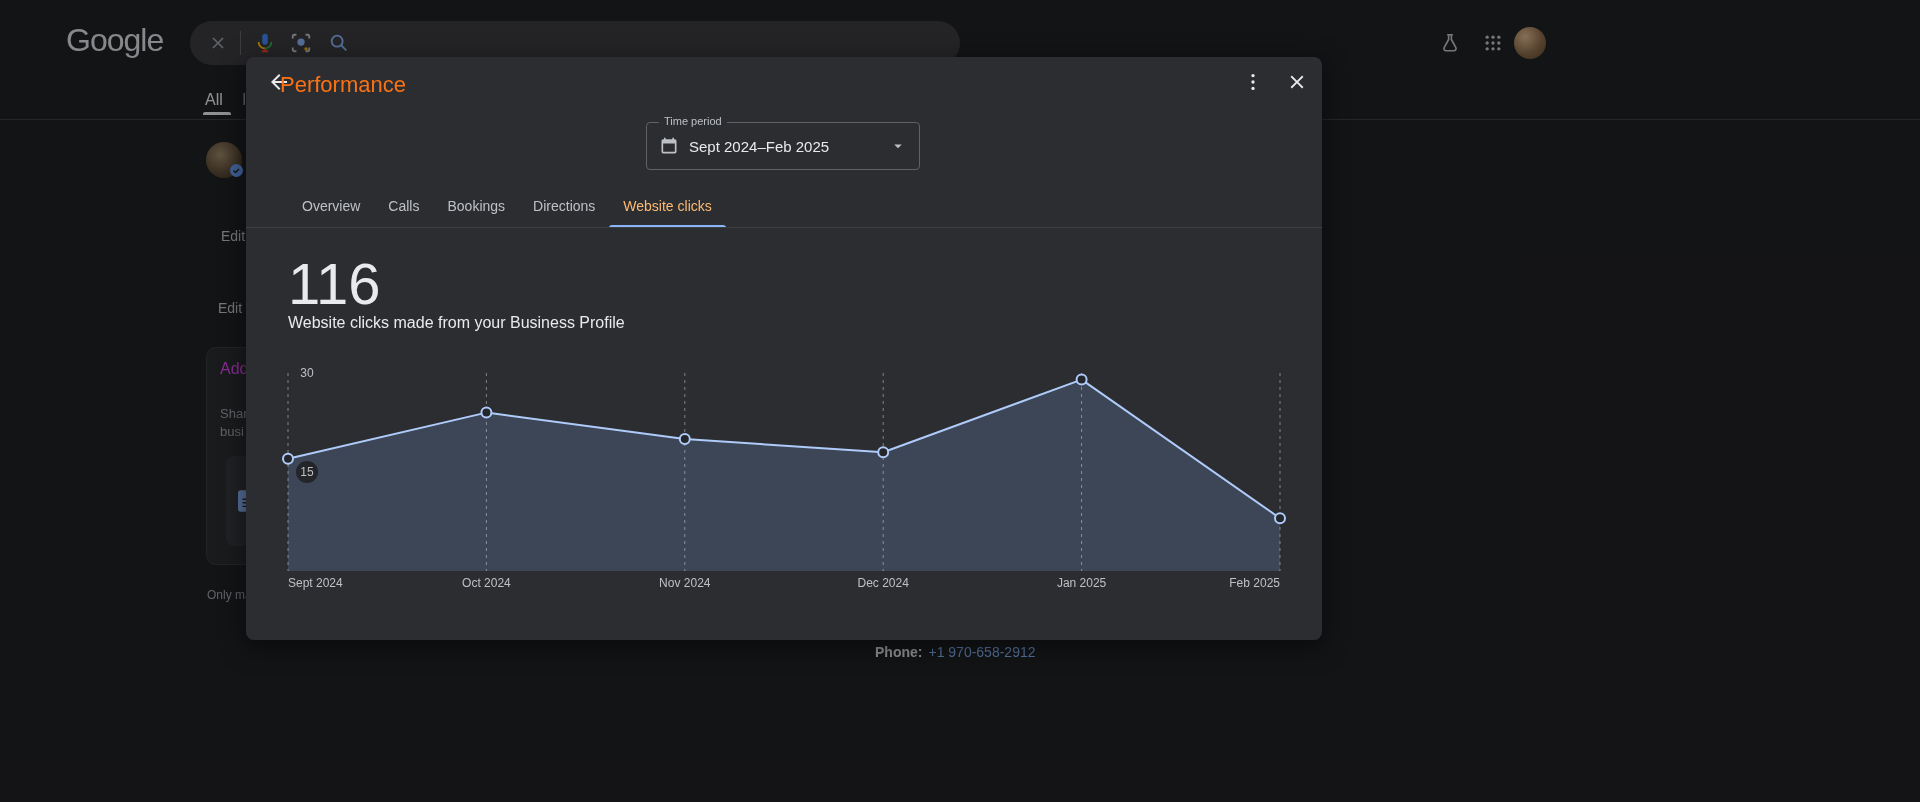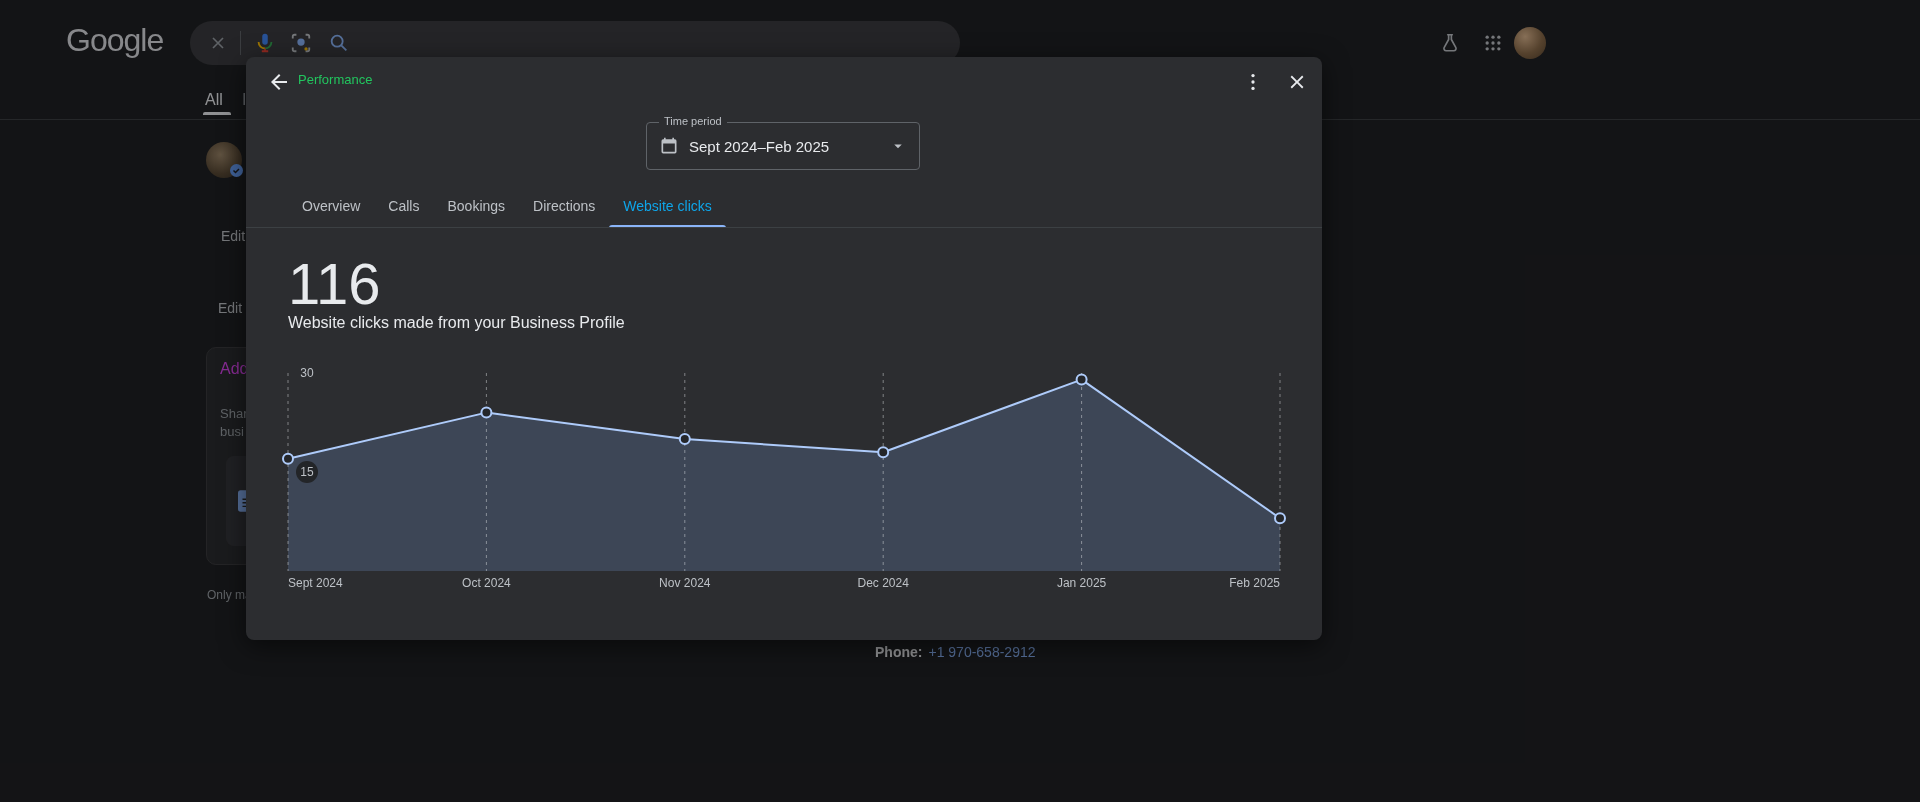--- a/index.html
+++ b/index.html
@@ -37,35 +37,35 @@
   .bg-phone { left:875px; top:644px; font-size:14px; white-space:nowrap; }
   .bg-phone b { color:#e8eaed; font-weight:bold; }
   .bg-phone a { color:#8ab4f8; text-decoration:none; margin-left:6px; }
 
   
   .scrim { left:0; top:0; width:1920px; height:802px; background:rgba(0,0,0,0.38); z-index:5; }
 
   
   .modal { left:246px; top:57px; width:1076px; height:583px; background:#2c2d30; border-radius:8px; z-index:10;
            box-shadow:0 6px 26px rgba(0,0,0,0.55); }
-  .modal-title { left:52px; top:15px; font-size:13px; font-weight:500; color:#22c55e; position:absolute; }
+  .modal-title { left:34px; top:15px; font-size:22px; font-weight:500; color:#f97316; position:absolute; }
   .hdr-btn { position:absolute; width:26px; height:26px; display:flex; align-items:center; justify-content:center; cursor:pointer; }
   .back-btn { left:20px; top:12px; }
   .kebab-btn { left:994px; top:12px; }
   .close-btn { left:1038px; top:12px; }
 
   .period-field { position:absolute; left:400px; top:65px; width:274px; height:48px; border:1px solid #5f6368;
                   border-radius:4px; display:flex; align-items:center; padding:0 12px 0 12px; cursor:pointer; }
   .period-label { position:absolute; left:12px; top:-8px; font-size:11px; color:#bdc1c6; background:#2c2d30; padding:0 5px; }
   .period-value { font-size:15px; color:#e8eaed; margin-left:10px; flex:1; }
 
   .tabs { position:absolute; left:42px; top:127px; height:44px; display:flex; }
   .tab { padding:0 14px; height:44px; display:flex; align-items:center; font-size:14px; color:#bdc1c6;
          cursor:pointer; position:relative; }
-  .tab.active { color:#0ea5e9; font-weight:500; }
+  .tab.active { color:#fdba74; font-weight:500; }
   .tab.active::after { content:""; position:absolute; left:0; right:0; bottom:0; height:3px; background:#8ab4f8;
                        border-radius:3px 3px 0 0; }
   .tabs-divider { position:absolute; left:0; top:170px; width:1076px; height:1px; background:#3c4043; }
 
   .metric-value { position:absolute; left:42px; top:193px; font-size:58px; font-weight:300; color:#e8eaed; letter-spacing:0; }
   .metric-desc { position:absolute; left:42px; top:257px; font-size:16px; color:#e8eaed; }
 
   .chart { position:absolute; left:0; top:300px; width:1076px; height:250px; }
   svg { display:block; font-family:inherit; }
 </style>

